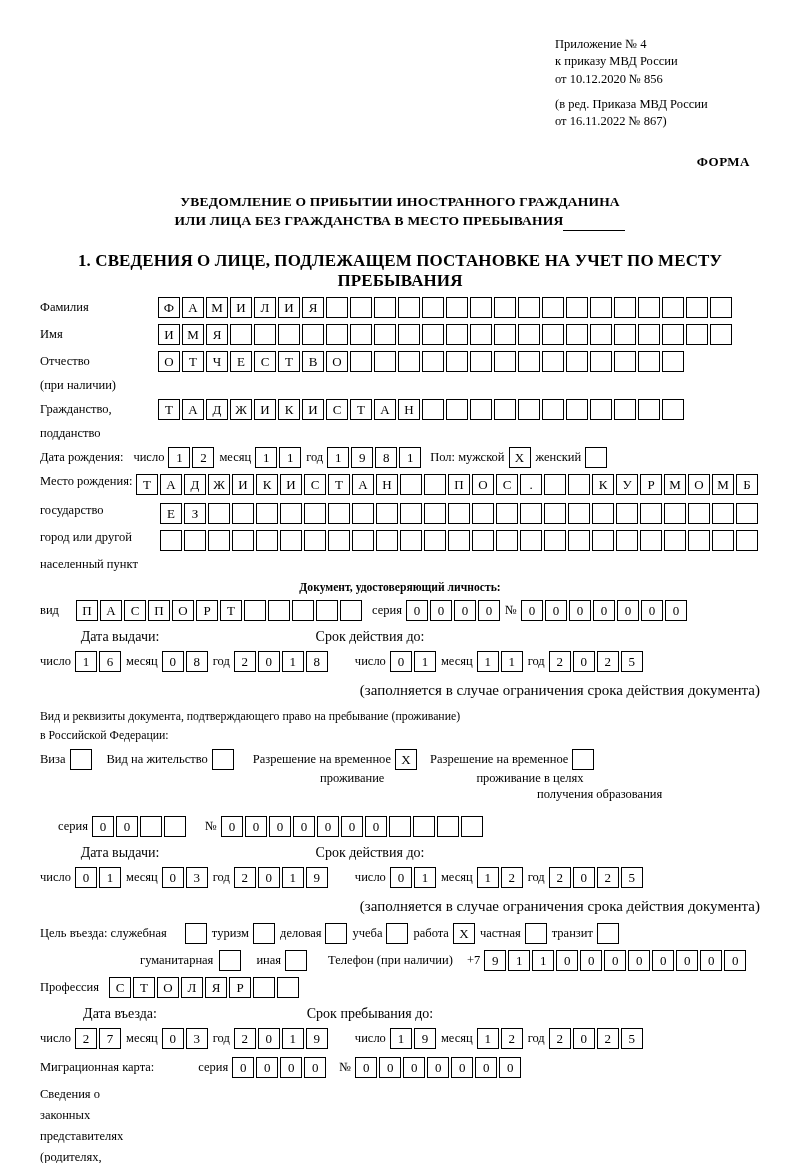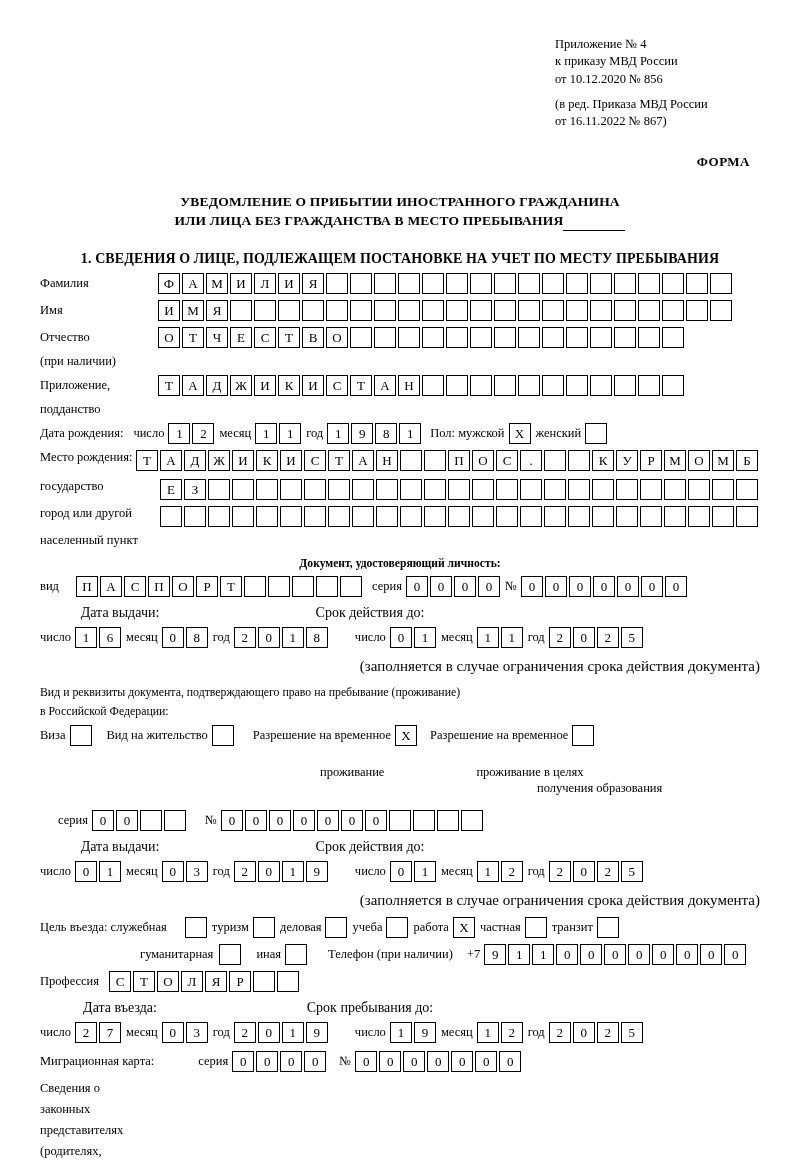--- a/index.html
+++ b/index.html
@@ -7,21 +7,21 @@
   .page{width:800px;height:1163px;position:relative;box-sizing:border-box;padding:20px 40px 0 40px;}
 
   .hdr{margin-top:16px;text-align:left;font-size:12.5px;line-height:1.38;width:100%;}
   .hdr-wrap{display:flex;justify-content:flex-end;}
   .hdr-inner{width:205px;}
   .hdr .gap{height:8px;}
   .forma{text-align:right;font-weight:bold;font-size:13px;letter-spacing:.5px;margin-top:24px;padding-right:10px;}
 
   .title{text-align:center;font-weight:bold;font-size:13.5px;line-height:1.42;margin-top:22px;letter-spacing:.2px;}
   .title .ul{display:inline-block;border-bottom:1px solid #000;width:62px;vertical-align:bottom;height:13px;}
-  .section{text-align:center;font-weight:bold;font-size:14px;margin-top:20px;letter-spacing:.1px;}
+  .section{text-align:center;font-weight:bold;font-size:17px;margin-top:20px;letter-spacing:.1px;}
 
   .row{display:flex;align-items:center;margin-top:6px;font-size:12.5px;}
   .lbl{white-space:nowrap;}
   .lbl.w{width:118px;display:inline-block;}
 
   .boxes{display:flex;}
   .bx{width:22px;height:21px;border:1px solid #000;margin-right:2px;box-sizing:border-box;
       font-size:13px;line-height:19px;text-align:center;font-family:"Liberation Serif",serif;background:#fff;}
   .nb{margin-left:4px;margin-right:3px;}
 
@@ -147,21 +147,21 @@
         <span class="bx"></span>
         <span class="bx"></span>
         <span class="bx"></span>
       </span>
   </div>
 
   <div class="row">
     <span class="lbl w">(при наличии)</span>
   </div>
   <div class="row">
-    <span class="lbl w">Приложение,</span>
+    <span class="lbl w">Гражданство,</span>
     <span class="boxes">
         <span class="bx">Т</span>
         <span class="bx">А</span>
         <span class="bx">Д</span>
         <span class="bx">Ж</span>
         <span class="bx">И</span>
         <span class="bx">К</span>
         <span class="bx">И</span>
         <span class="bx">С</span>
         <span class="bx">Т</span>
@@ -404,21 +404,21 @@
       </span>
     <span class="lbl" style="margin-left:14px;">Разрешение на временное</span>
     <span class="boxes nb">
         <span class="bx">X</span>
       </span>
     <span class="lbl" style="margin-left:8px;">Разрешение на временное</span>
     <span class="boxes nb">
         <span class="bx"></span>
       </span>
   </div>
-  <div class="row" style="margin-top:19px;font-family:Liberation Serif, serif;">
+  <div class="row" style="margin-top:1px;font-family:Liberation Serif, serif;">
     <span style="width:280px;"></span>
     <span class="lbl">проживание</span>
     <span class="lbl" style="margin-left:92px;">проживание в целях</span>
   </div>
   <div class="row" style="margin-top:1px;">
     <span style="width:497px;"></span>
     <span class="lbl">получения образования</span>
   </div>
 
   <div class="row" style="margin-top:14px;">

